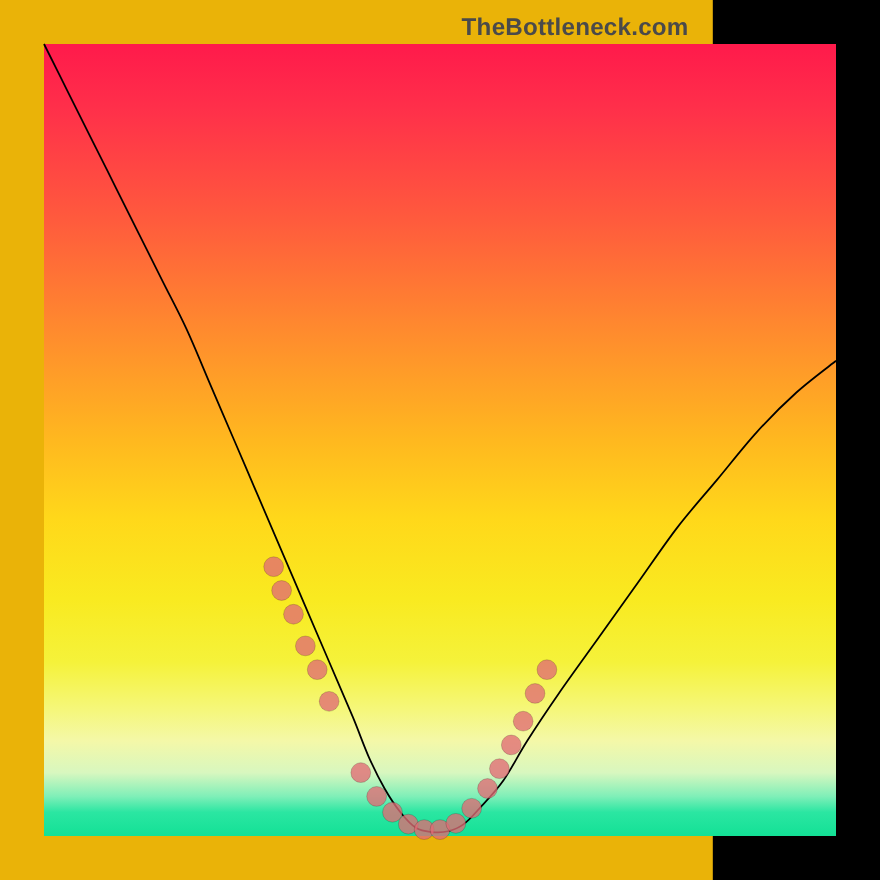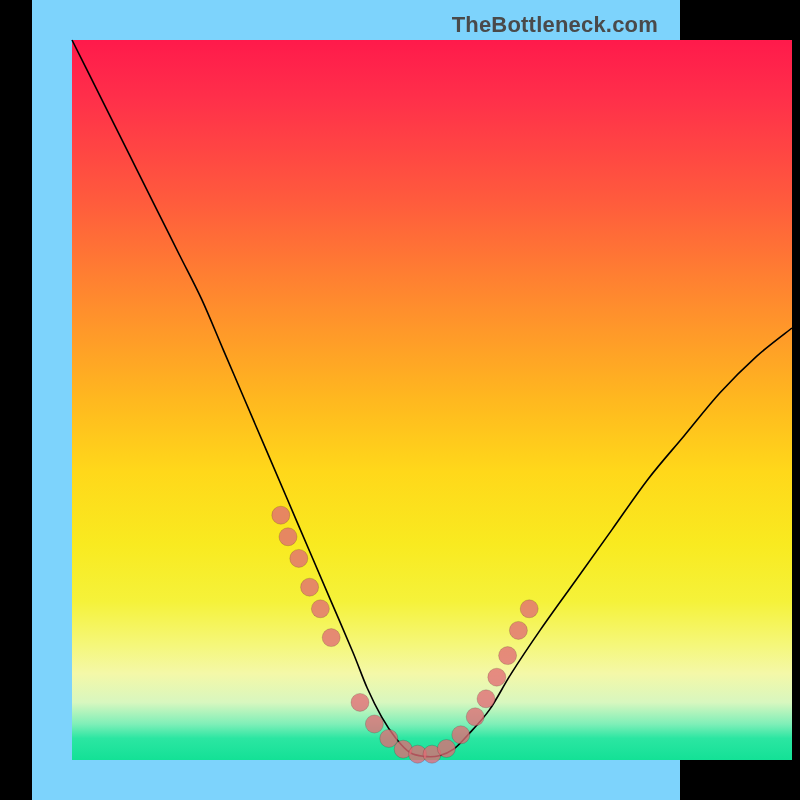--- a/index.html
+++ b/index.html
@@ -8,22 +8,21 @@
     width: 800px;
     height: 800px;
     overflow: hidden;
     background: #000;
     font-family: Arial, Helvetica, sans-serif;
   }
   .frame {
     position: relative;
     width: 648px;
     height: 800px;
-    background: #7dd3fc;
-    margin-left: 32px;
+    background: #eab308;
   }
   .plot-area {
     position: absolute;
     left: 40px;
     top: 40px;
     width: 720px;
     height: 720px;
     
     background: linear-gradient(to bottom,
        #ff1a4b 0%,

